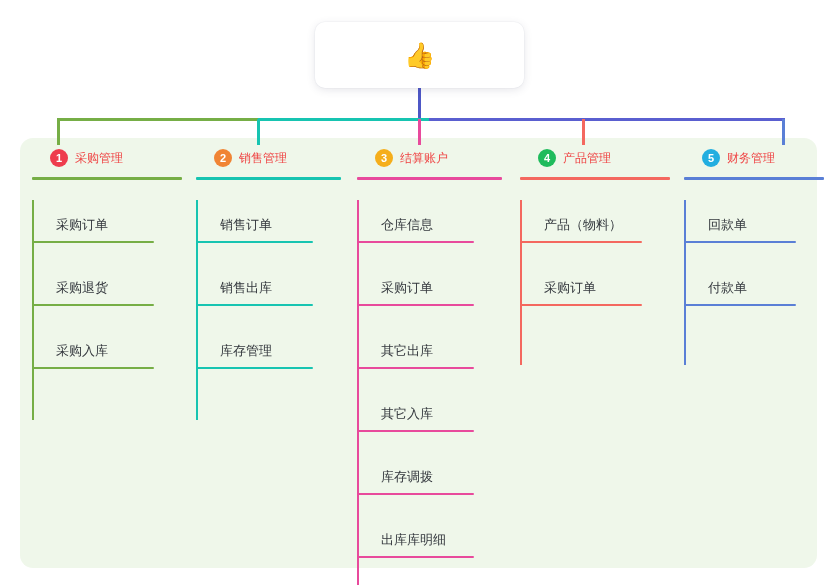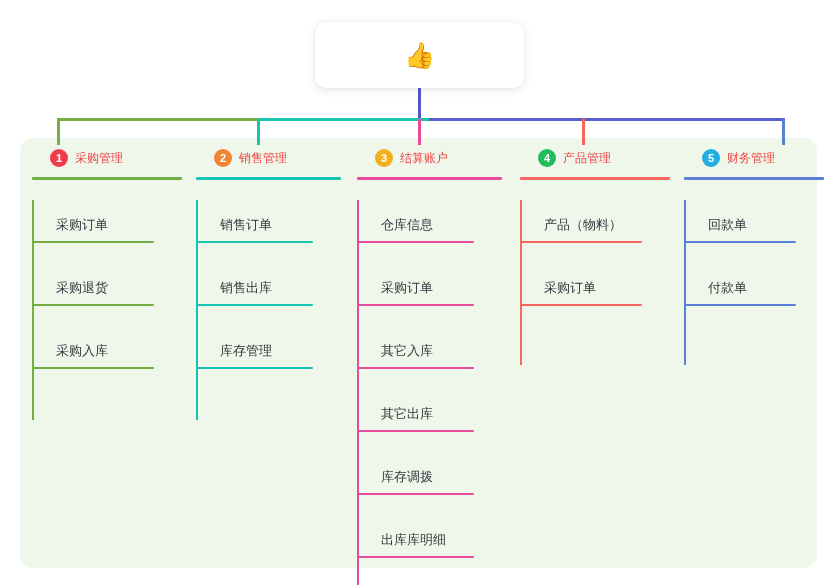--- a/index.html
+++ b/index.html
@@ -221,25 +221,25 @@
           <div class="spine" style="background: rgb(232, 74, 156); height: 385px;"></div>
           <div class="child">
             <span class="child-label">仓库信息</span>
             <div class="child-rule" style="background: rgb(232, 74, 156); width: 117px;"></div>
           </div>
           <div class="child">
             <span class="child-label">采购订单</span>
             <div class="child-rule" style="background: rgb(232, 74, 156); width: 117px;"></div>
           </div>
           <div class="child">
+            <span class="child-label">其它出库</span>
+            <div class="child-rule" style="background: rgb(232, 74, 156); width: 117px;"></div>
+          </div>
+          <div class="child">
             <span class="child-label">其它入库</span>
-            <div class="child-rule" style="background: rgb(232, 74, 156); width: 117px;"></div>
-          </div>
-          <div class="child">
-            <span class="child-label">其它出库</span>
             <div class="child-rule" style="background: rgb(232, 74, 156); width: 117px;"></div>
           </div>
           <div class="child">
             <span class="child-label">库存调拨</span>
             <div class="child-rule" style="background: rgb(232, 74, 156); width: 117px;"></div>
           </div>
           <div class="child">
             <span class="child-label">出库库明细</span>
             <div class="child-rule" style="background: rgb(232, 74, 156); width: 117px;"></div>
           </div>

